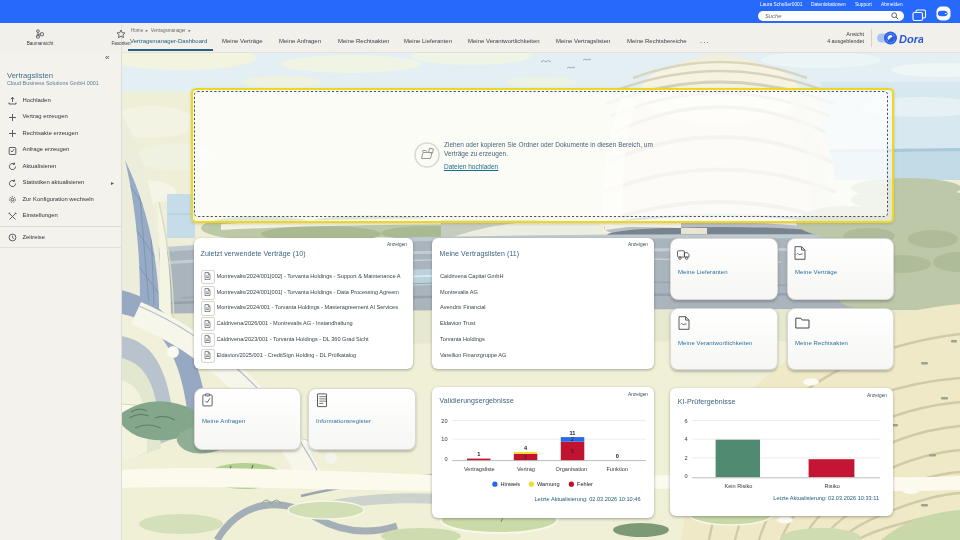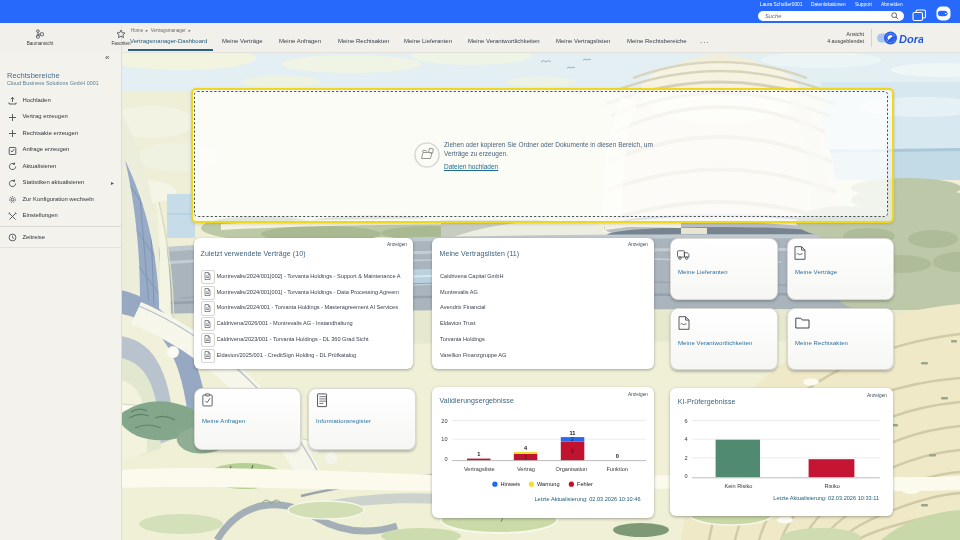--- a/index.html
+++ b/index.html
@@ -250,21 +250,21 @@
     <rect x="0" y="2.5" width="16" height="9" rx="4.5" fill="#aac4f2"></rect>
     <circle cx="13.5" cy="7" r="6.5" fill="#2a5fe8"></circle>
     <circle cx="13.5" cy="7" r="4.6" fill="#fff"></circle>
     <path d="M13.5 2.4 a4.6 4.6 0 0 1 0 9.2 z" fill="#2a5fe8" transform="rotate(50 13.5 7)"></path>
     <path d="M13.5 11.6 a4.6 4.6 0 0 1 0 -9.2 l0 1.8 a2.8 2.8 0 0 0 0 5.6 z" fill="#2a5fe8" transform="rotate(50 13.5 7)"></path>
     <text x="22" y="11.5" font-family="Liberation Sans" font-weight="bold" font-style="italic" font-size="11" fill="#2456dd">Dora</text>
   </svg>
 
   <div class="abs" style="left:0;top:52px;width:121px;height:488px;background:#f3f2ed;border-right:1px solid #dedcd4;"></div>
   <div class="abs" style="left:105px;top:52.5px;font-size:8px;color:#4a4a4a;">«</div>
-  <div class="abs" style="left:7px;top:70.5px;font-size:7.6px;color:#45708f;">Rechtsbereiche</div>
+  <div class="abs" style="left:7px;top:70.5px;font-size:7.6px;color:#45708f;">Vertragslisten</div>
   <div class="abs" style="left:7px;top:79.5px;font-size:5.4px;color:#5e7e95;">Cloud Business Solutions GmbH 0001</div>
   <div id="menu">
       <svg class="abs" style="left:7.5px;top:96px;" width="9" height="9" viewBox="0 0 9 9">
         <path d="M4.5 1.5 L4.5 6 M2.8 3.2 L4.5 1.3 L6.2 3.2 M1 6.5 L1 8 L8 8 L8 6.5" stroke="#4a4f55" stroke-width="0.9" fill="none"></path>
       </svg>
       <div class="abs" style="left:22.5px;top:96.8px;font-size:5.9px;color:#30353b;">Hochladen</div>
       <svg class="abs" style="left:7.5px;top:112.5px;" width="9" height="9" viewBox="0 0 9 9">
         <path d="M4.5 1 L4.5 8 M1 4.5 L8 4.5" stroke="#4a4f55" stroke-width="0.9" fill="none"></path>
       </svg>
       <div class="abs" style="left:22.5px;top:113.3px;font-size:5.9px;color:#30353b;">Vertrag erzeugen</div>

